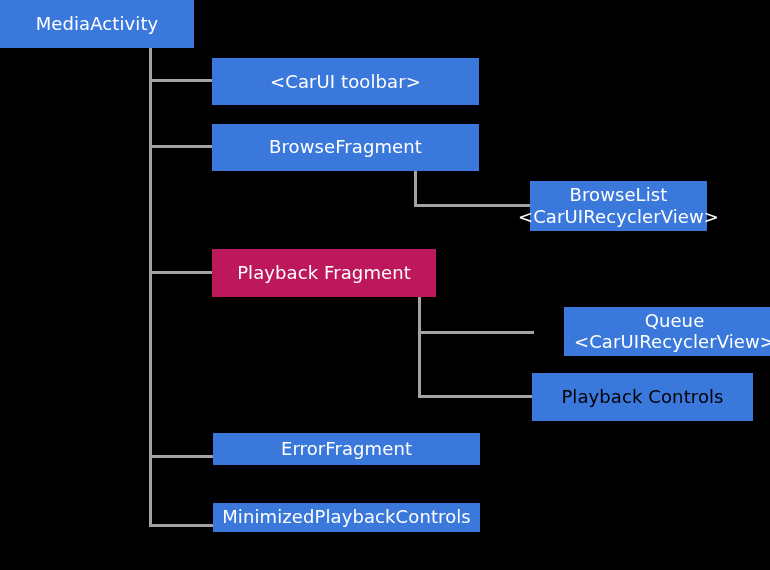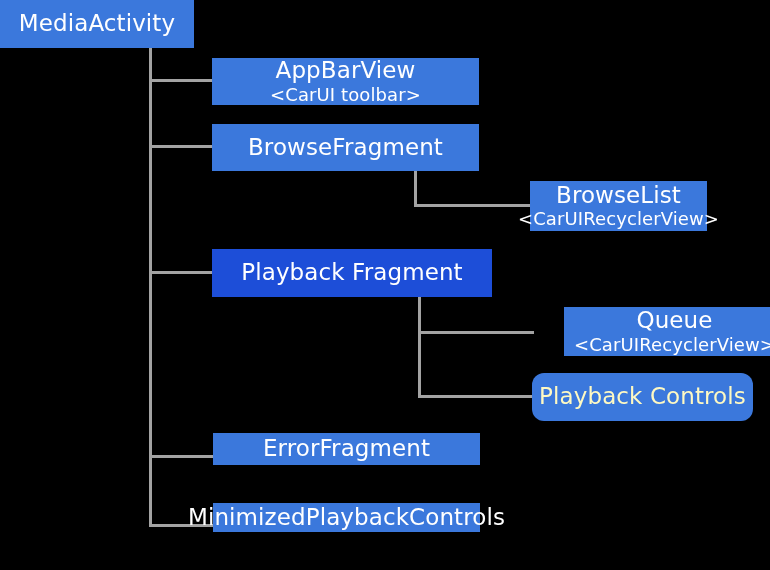--- a/index.html
+++ b/index.html
@@ -22,21 +22,21 @@
     display: flex;
     flex-direction: column;
     align-items: center;
     justify-content: center;
     box-sizing: border-box;
     line-height: 1.12;
     text-align: center;
     z-index: 3;
   }
   .node .title {
-    font-size: 23px;
+    font-size: 18px;
     letter-spacing: 0.1px;
     white-space: nowrap;
   }
   .node .subtitle {
     font-size: 18px;
     letter-spacing: 0.1px;
     white-space: nowrap;
     margin-top: 1px;
   }
   .edge {
@@ -59,38 +59,37 @@
     <div class="edge h" style="left: 149px; top: 524px; width: 64px; background: rgb(163, 163, 163);"></div>
     <div class="edge v" style="left: 414px; top: 171px; height: 36px; background: rgb(163, 163, 163);"></div>
     <div class="edge h" style="left: 414px; top: 204px; width: 118px; background: rgb(163, 163, 163);"></div>
     <div class="edge v" style="left: 418px; top: 297px; height: 101px; background: rgb(163, 163, 163);"></div>
     <div class="edge h" style="left: 418px; top: 331px; width: 116px; background: rgb(163, 163, 163);"></div>
     <div class="edge h" style="left: 418px; top: 395px; width: 116px; background: rgb(163, 163, 163);"></div>
     <div class="node" style="left: 0px; top: 0px; width: 194px; height: 48px; background: rgb(59, 120, 220); color: rgb(255, 255, 255);">
       <div class="title">MediaActivity</div>
     </div>
     <div class="node" style="left: 212px; top: 58px; width: 267px; height: 47px; background: rgb(59, 120, 220); color: rgb(255, 255, 255);">
-      <div class="title">AppBarView</div>
       <div class="subtitle">&lt;CarUI toolbar&gt;</div>
     </div>
     <div class="node" style="left: 212px; top: 124px; width: 267px; height: 47px; background: rgb(59, 120, 220); color: rgb(255, 255, 255);">
       <div class="title">BrowseFragment</div>
     </div>
     <div class="node" style="left: 530px; top: 181px; width: 177px; height: 50px; background: rgb(59, 120, 220); color: rgb(255, 255, 255);">
       <div class="title">BrowseList</div>
       <div class="subtitle">&lt;CarUIRecyclerView&gt;</div>
     </div>
-    <div class="node" style="left: 212px; top: 249px; width: 280px; height: 48px; background: #1d4ed8; color: rgb(255, 255, 255);">
+    <div class="node" style="left: 212px; top: 249px; width: 224px; height: 48px; background: #be185d; color: rgb(255, 255, 255);">
       <div class="title">Playback Fragment</div>
     </div>
     <div class="node" style="left: 532px; top: 307px; width: 221px; height: 49px; background: rgb(59, 120, 220); color: rgb(255, 255, 255); margin-left: 32px;">
       <div class="title">Queue</div>
       <div class="subtitle">&lt;CarUIRecyclerView&gt;</div>
     </div>
-    <div class="node" style="left: 532px; top: 373px; width: 221px; height: 48px; background: rgb(59, 120, 220); color: #fef9c3; border-radius: 12px;">
+    <div class="node" style="left: 532px; top: 373px; width: 221px; height: 48px; background: rgb(59, 120, 220); color: #000000;">
       <div class="title">Playback Controls</div>
     </div>
     <div class="node" style="left: 213px; top: 433px; width: 267px; height: 32px; background: rgb(59, 120, 220); color: rgb(255, 255, 255);">
       <div class="title">ErrorFragment</div>
     </div>
     <div class="node" style="left: 213px; top: 503px; width: 267px; height: 29px; background: rgb(59, 120, 220); color: rgb(255, 255, 255);">
       <div class="title">MinimizedPlaybackControls</div>
     </div>
   </div>
 

